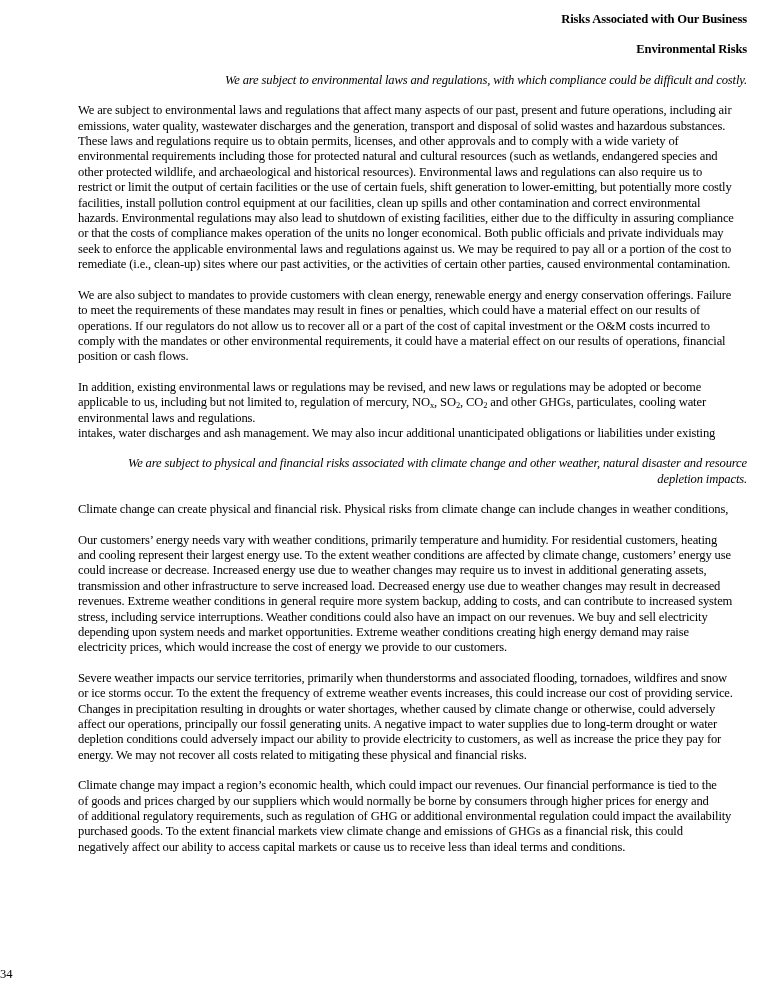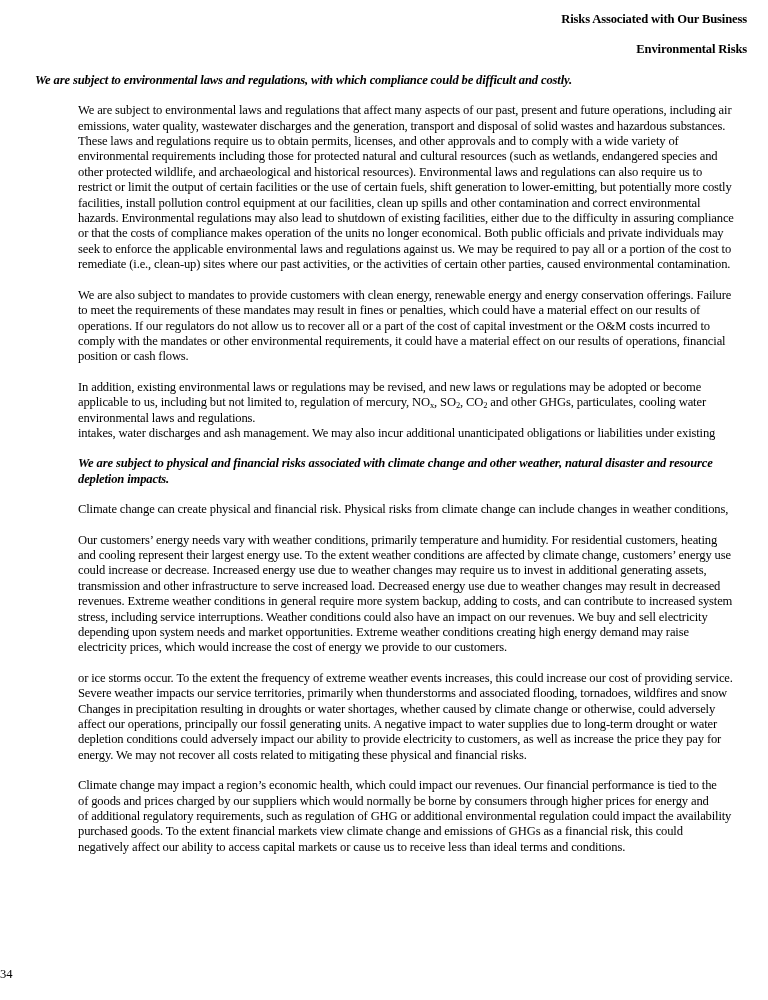--- a/index.html
+++ b/index.html
@@ -7,21 +7,21 @@
       width: 768px; height: 1000px; position: relative; overflow: hidden;
       font-family: "Liberation Serif", "DejaVu Serif", serif;
       color: #000000;
     }
     .page {
       position: absolute; left: 35px; top: 12px; width: 712px;
       font-size: 12.6px; line-height: 15.4px;
       letter-spacing: -0.15px;
     }
     .h { font-weight: bold; margin: 0 0 15px 0; text-align: right; }
-    .sub { font-weight: bold; font-style: italic; margin: 0 0 15px 0; }
+    .sub { font-weight: normal; font-style: italic; margin: 0 0 15px 0; text-align: right; }
     p { margin: 0 0 15px 0; }
     .line { display: block; white-space: nowrap; margin-left: 43px; }
     .pagenum {
       position: absolute; left: 0; width: 676px; top: 967px;
       text-align: left; font-size: 12.6px;
     }
     sub { font-size: 8.5px; vertical-align: -2px; line-height: 0; }
   </style>
 </head>
 <body>
@@ -71,22 +71,22 @@
       <span class="line">Our customers’ energy needs vary with weather conditions, primarily temperature and humidity.  For residential customers, heating</span>
       <span class="line">and cooling represent their largest energy use.  To the extent weather conditions are affected by climate change, customers’ energy use</span>
       <span class="line">could increase or decrease.  Increased energy use due to weather changes may require us to invest in additional generating assets,</span>
       <span class="line">transmission and other infrastructure to serve increased load.  Decreased energy use due to weather changes may result in decreased</span>
       <span class="line">revenues.  Extreme weather conditions in general require more system backup, adding to costs, and can contribute to increased system</span>
       <span class="line">stress, including service interruptions.  Weather conditions could also have an impact on our revenues.  We buy and sell electricity</span>
       <span class="line">depending upon system needs and market opportunities.  Extreme weather conditions creating high energy demand may raise</span>
       <span class="line">electricity prices, which would increase the cost of energy we provide to our customers.</span>
     </p>
   <p>
+      <span class="line">Severe weather impacts our service territories, primarily when thunderstorms and associated flooding, tornadoes, wildfires and snow</span>
       <span class="line">or ice storms occur.  To the extent the frequency of extreme weather events increases, this could increase our cost of providing service.</span>
-      <span class="line">Severe weather impacts our service territories, primarily when thunderstorms and associated flooding, tornadoes, wildfires and snow</span>
       <span class="line">Changes in precipitation resulting in droughts or water shortages, whether caused by climate change or otherwise, could adversely</span>
       <span class="line">affect our operations, principally our fossil generating units.  A negative impact to water supplies due to long-term drought or water</span>
       <span class="line">depletion conditions could adversely impact our ability to provide electricity to customers, as well as increase the price they pay for</span>
       <span class="line">energy.  We may not recover all costs related to mitigating these physical and financial risks.</span>
     </p>
   <p>
       <span class="line">Climate change may impact a region’s economic health, which could impact our revenues.  Our financial performance is tied to the</span>
       <span class="line">of goods and prices charged by our suppliers which would normally be borne by consumers through higher prices for energy and</span>
       <span class="line">of additional regulatory requirements, such as regulation of GHG or additional environmental regulation could impact the availability</span>
       <span class="line">purchased goods.  To the extent financial markets view climate change and emissions of GHGs as a financial risk, this could</span>

